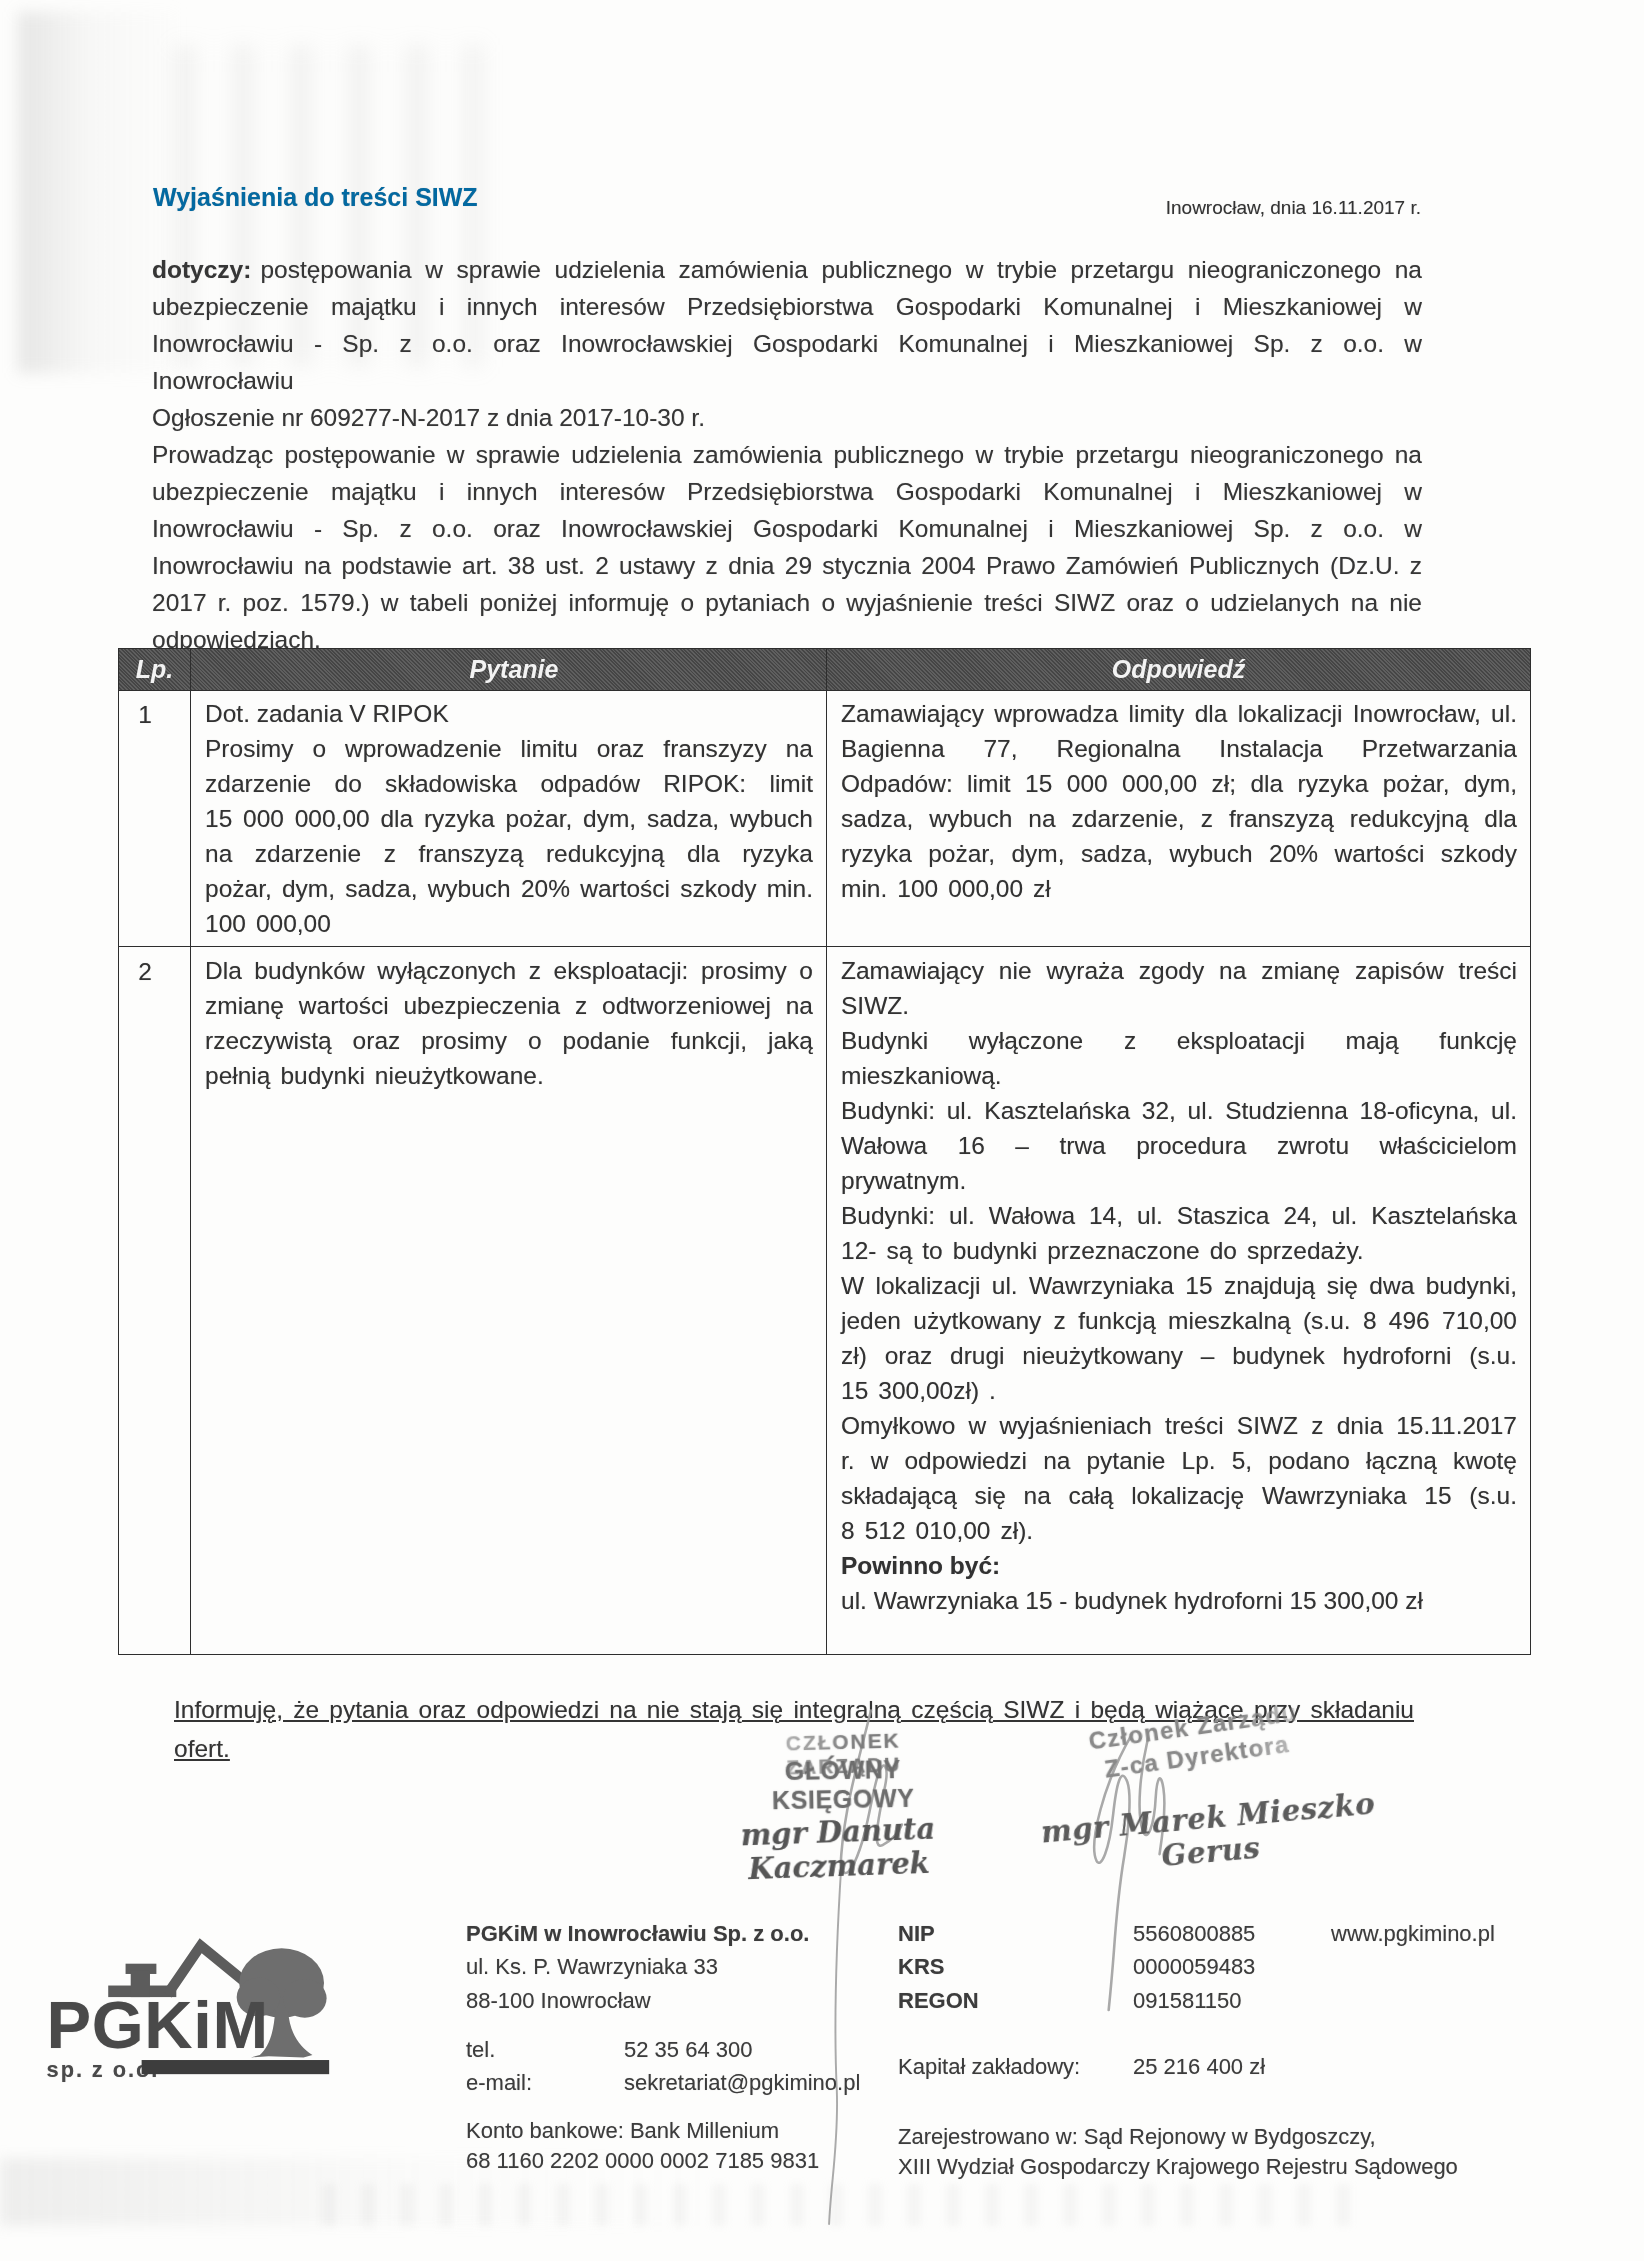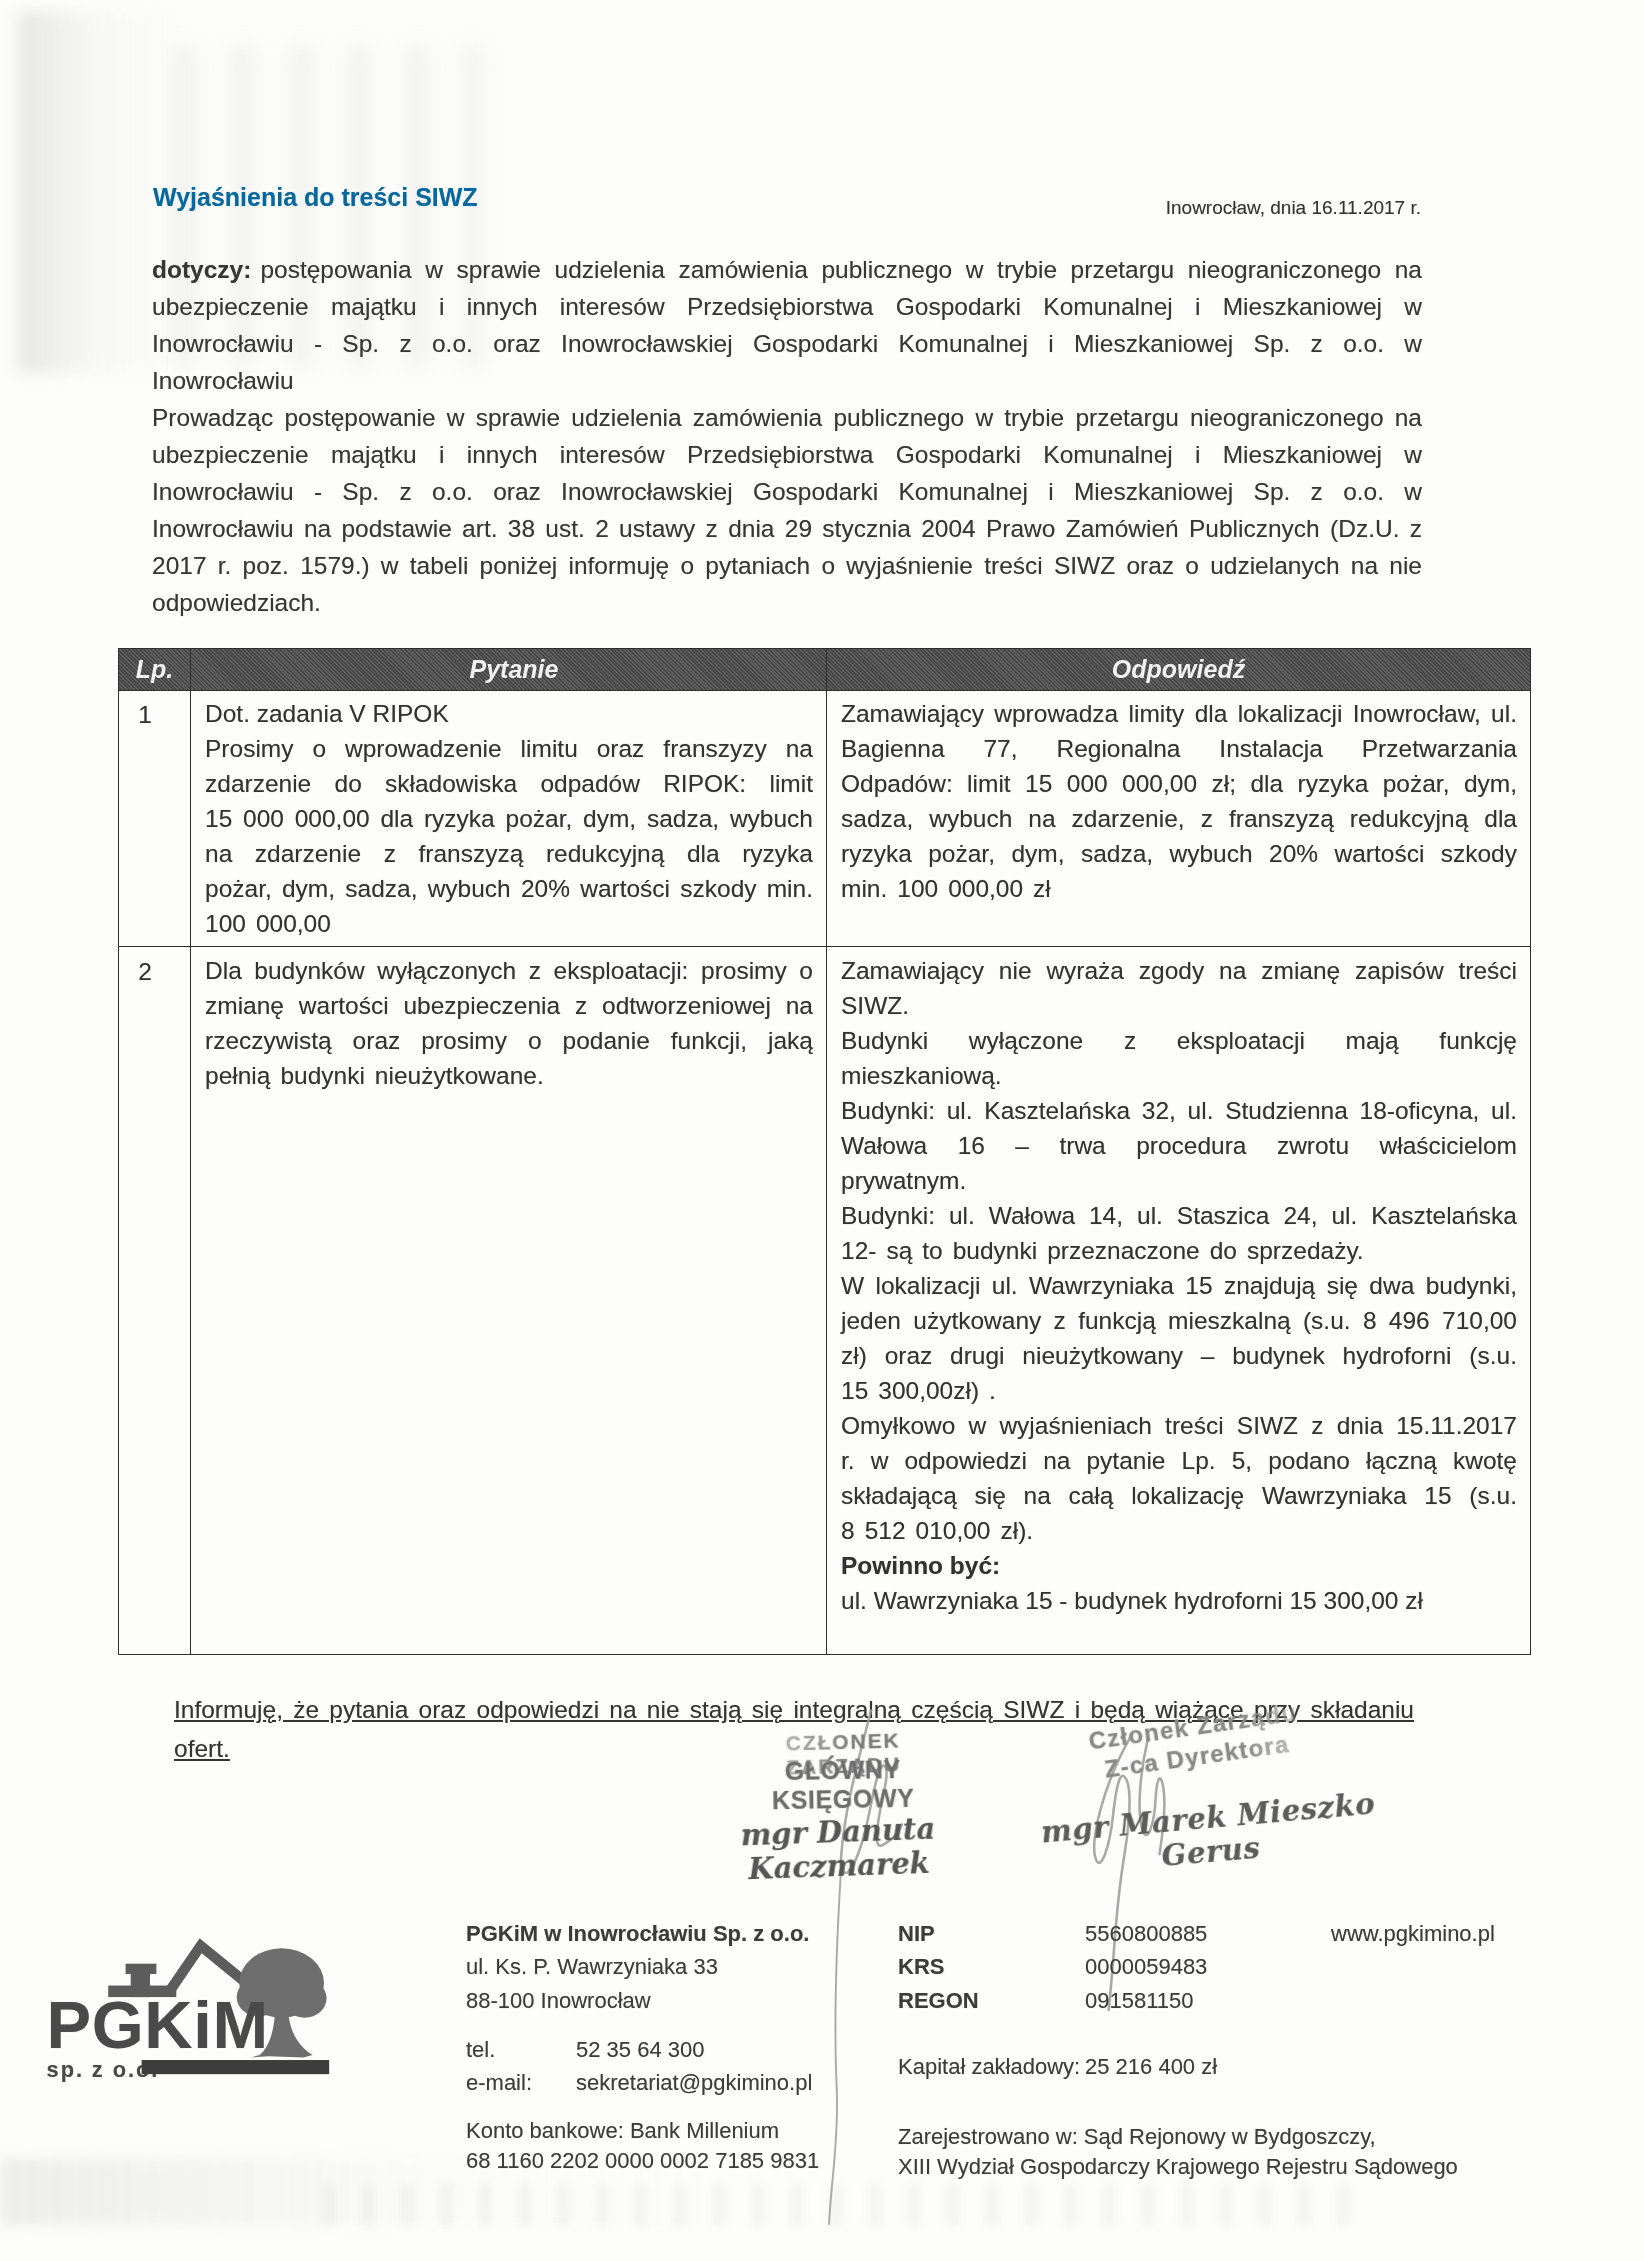--- a/index.html
+++ b/index.html
@@ -68,41 +68,42 @@
      mask-image:linear-gradient(90deg,#000 68%,rgba(0,0,0,.25));}
   .sig-name{position:absolute;font-family:"DejaVu Serif",serif;font-style:italic;font-weight:bold;filter:blur(0.3px);}
   .name-l{left:697px;top:1815px;width:283px;text-align:center;font-size:29px;color:#565656;transform:rotate(-2deg);}
   .name-r{left:1026px;top:1801px;width:367px;text-align:center;font-size:29px;letter-spacing:0.6px;color:#5c5c5c;transform:rotate(-5deg);}
   .sig-svg{position:absolute;left:0;top:1675px;width:1644px;height:567px;pointer-events:none;}
 
   
   .logo-svg{position:absolute;left:45px;top:1938px;width:296px;height:149px;}
   .f-line{position:absolute;font-size:22px;line-height:27px;color:#3c3c3c;}
   .f-bold{font-weight:bold;}
-  .f-flex{display:flex;}
+  .f-flex{display:flex;gap:48px;}
   .f-label{flex:none;}
   .lab170{width:110px;}
   .lab290{width:187px;font-weight:bold;}
   .lab290n{width:187px;}
 </style>
 </head>
 <body>
 
 <div class="page">
 
   <div class="art art1"></div>
   <div class="art art2"></div>
   <div class="art art3"></div>
   <div class="art art4"></div>
 
   <div class="dateline">Inowrocław, dnia 16.11.2017 r.</div>
   <div class="doc-title">Wyjaśnienia do treści SIWZ</div>
 
   <div class="bodyblock">
     <p class="just"><span class="b">dotyczy:</span><span>postępowania w sprawie udzielenia zamówienia publicznego w trybie przetargu nieograniczonego na ubezpieczenie majątku i innych interesów Przedsiębiorstwa Gospodarki Komunalnej i Mieszkaniowej w Inowrocławiu - Sp. z o.o. oraz Inowrocławskiej Gospodarki Komunalnej i Mieszkaniowej Sp. z o.o. w Inowrocławiu</span></p>
+    <p>Ogłoszenie nr 609277-N-2017 z dnia 2017-10-30 r.</p>
     <p class="just">Prowadząc postępowanie w sprawie udzielenia zamówienia publicznego w trybie przetargu nieograniczonego na ubezpieczenie majątku i innych interesów Przedsiębiorstwa Gospodarki Komunalnej i Mieszkaniowej w Inowrocławiu - Sp. z o.o. oraz Inowrocławskiej Gospodarki Komunalnej i Mieszkaniowej Sp. z o.o. w Inowrocławiu na podstawie art. 38 ust. 2 ustawy z dnia 29 stycznia 2004 Prawo Zamówień Publicznych (Dz.U. z 2017 r. poz. 1579.) w tabeli poniżej informuję o pytaniach o wyjaśnienie treści SIWZ oraz o udzielanych na nie odpowiedziach.</p>
   </div>
 
   <div class="tbl">
     <div class="thead">
       <div class="th c-lp">Lp.</div>
       <div class="th c-q">Pytanie</div>
       <div class="th c-a">Odpowiedź</div>
     </div>
     <div class="trow row1">

